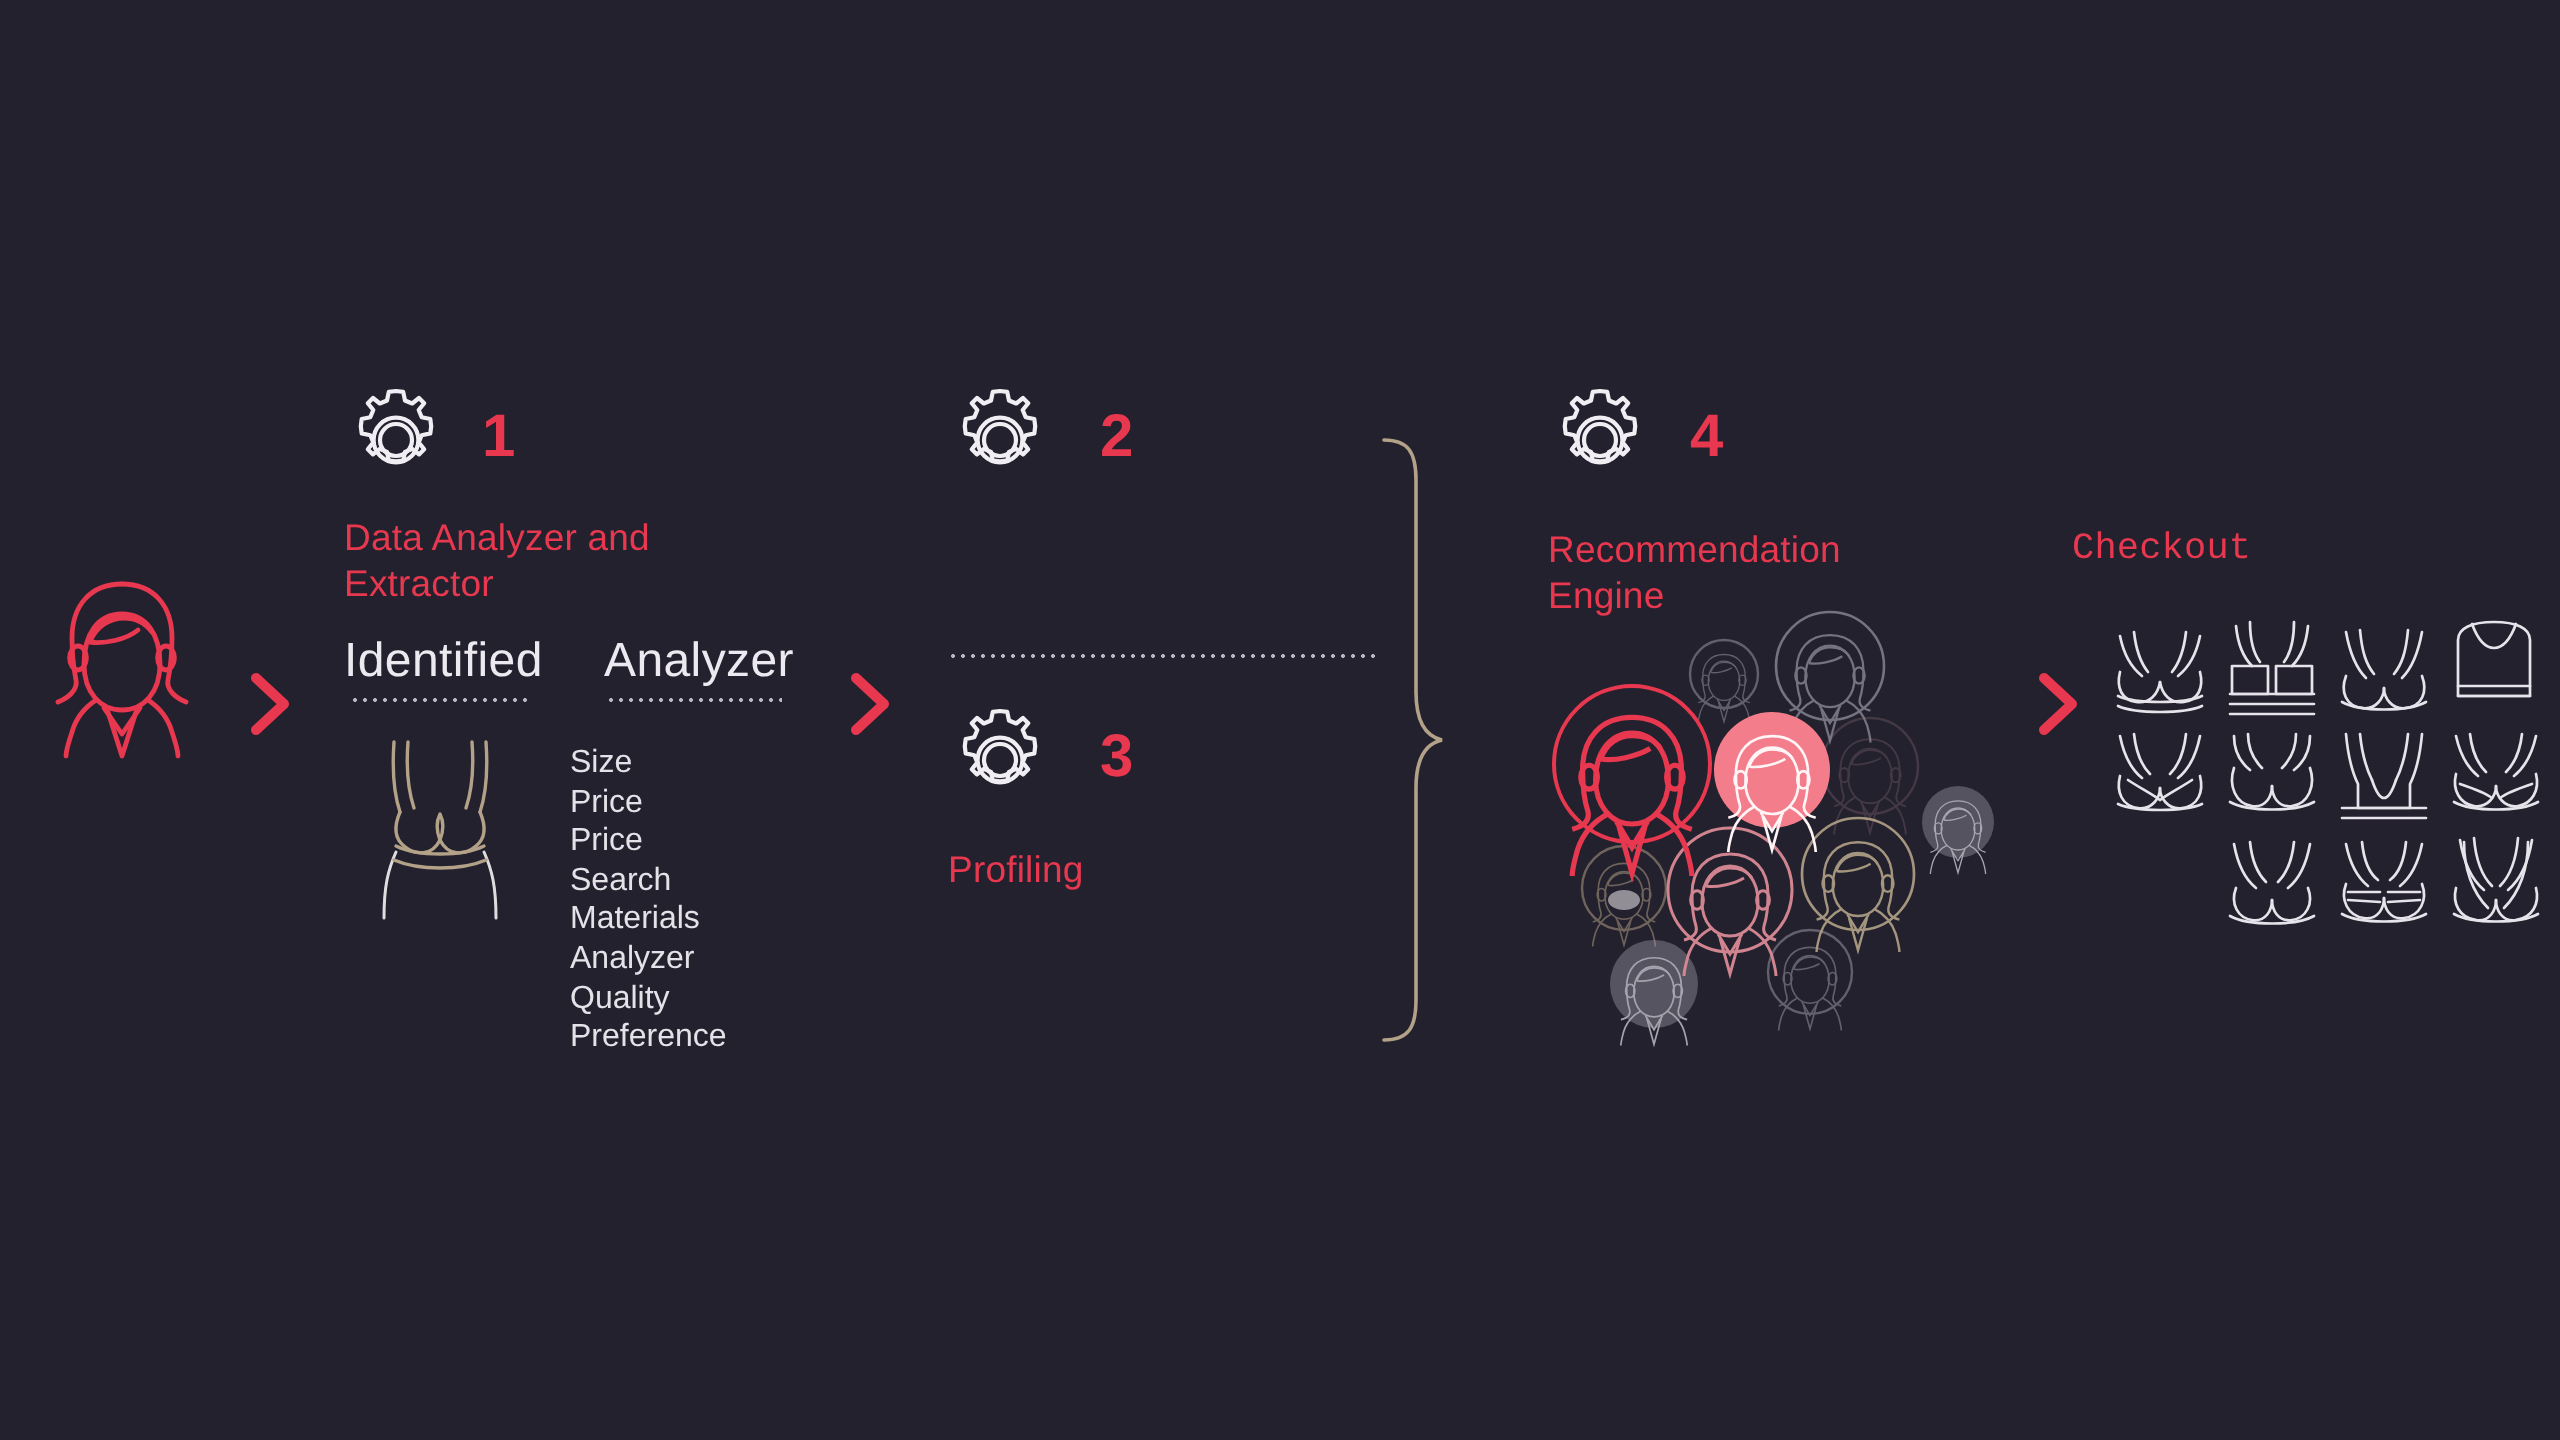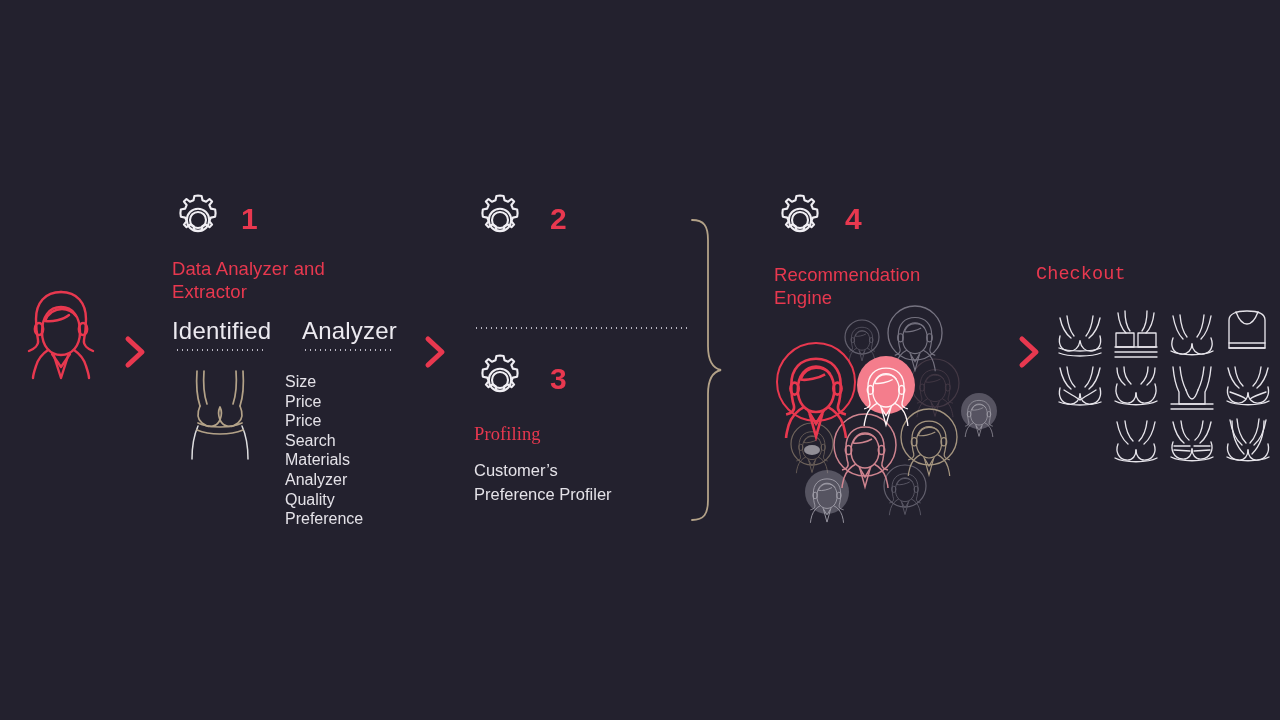--- a/index.html
+++ b/index.html
@@ -159,23 +159,21 @@
   <div class="abs" style="left:472px; top:352px;">
     <svg width="56" height="56" viewBox="0 0 56 56">
       <g fill="none" stroke="#f0eef3" stroke-width="2.1" stroke-linejoin="round">
         <path d="M28 3.5 l3.6 .45 .9 4.3 3.6 1.5 3.4-2.75 2.6 2.6 -2.75 3.4 1.5 3.6 4.3 .9 .45 3.6 -.45 3.6 -4.3 .9 -1.5 3.6 2.75 3.4 -2.6 2.6 -3.4-2.75 -3.6 1.5 -.9 4.3 -3.6 .45 -3.6-.45 -.9-4.3 -3.6-1.5 -3.4 2.75 -2.6-2.6 2.75-3.4 -1.5-3.6 -4.3-.9 -.45-3.6 .45-3.6 4.3-.9 1.5-3.6 -2.75-3.4 2.6-2.6 3.4 2.75 3.6-1.5 .9-4.3z"></path>
         <circle cx="28" cy="28" r="11.2"></circle>
         <circle cx="28" cy="28" r="8"></circle>
       </g>
     </svg>
   </div>
   <div class="abs num" style="left:550px; top:364px;">3</div>
-  <div class="abs step-title" style="left:474px; top:423px;font-family:Liberation Serif, serif;">Profiling</div>
-  <div class="abs body-text" style="left:474px; top:459px; width:230px;">Customer’s
-Preference Profiler</div>
+  <div class="abs step-title" style="left:474px; top:423px;">Profiling</div>
 
   <div class="abs" style="left:690px; top:218px;">
     <svg width="34" height="304" viewBox="0 0 34 304" fill="none" stroke="#b3a288" stroke-width="1.8" stroke-linecap="round">
       <path d="M2 2 C14 2 18 8 18 22 L18 128 C18 142 22 150 31 152 C22 154 18 162 18 176 L18 282 C18 296 14 302 2 302"></path>
     </svg>
   </div>
 
   <div class="abs" style="left:772px; top:192px;">
     <svg width="56" height="56" viewBox="0 0 56 56">
       <g fill="none" stroke="#f0eef3" stroke-width="2.1" stroke-linejoin="round">

